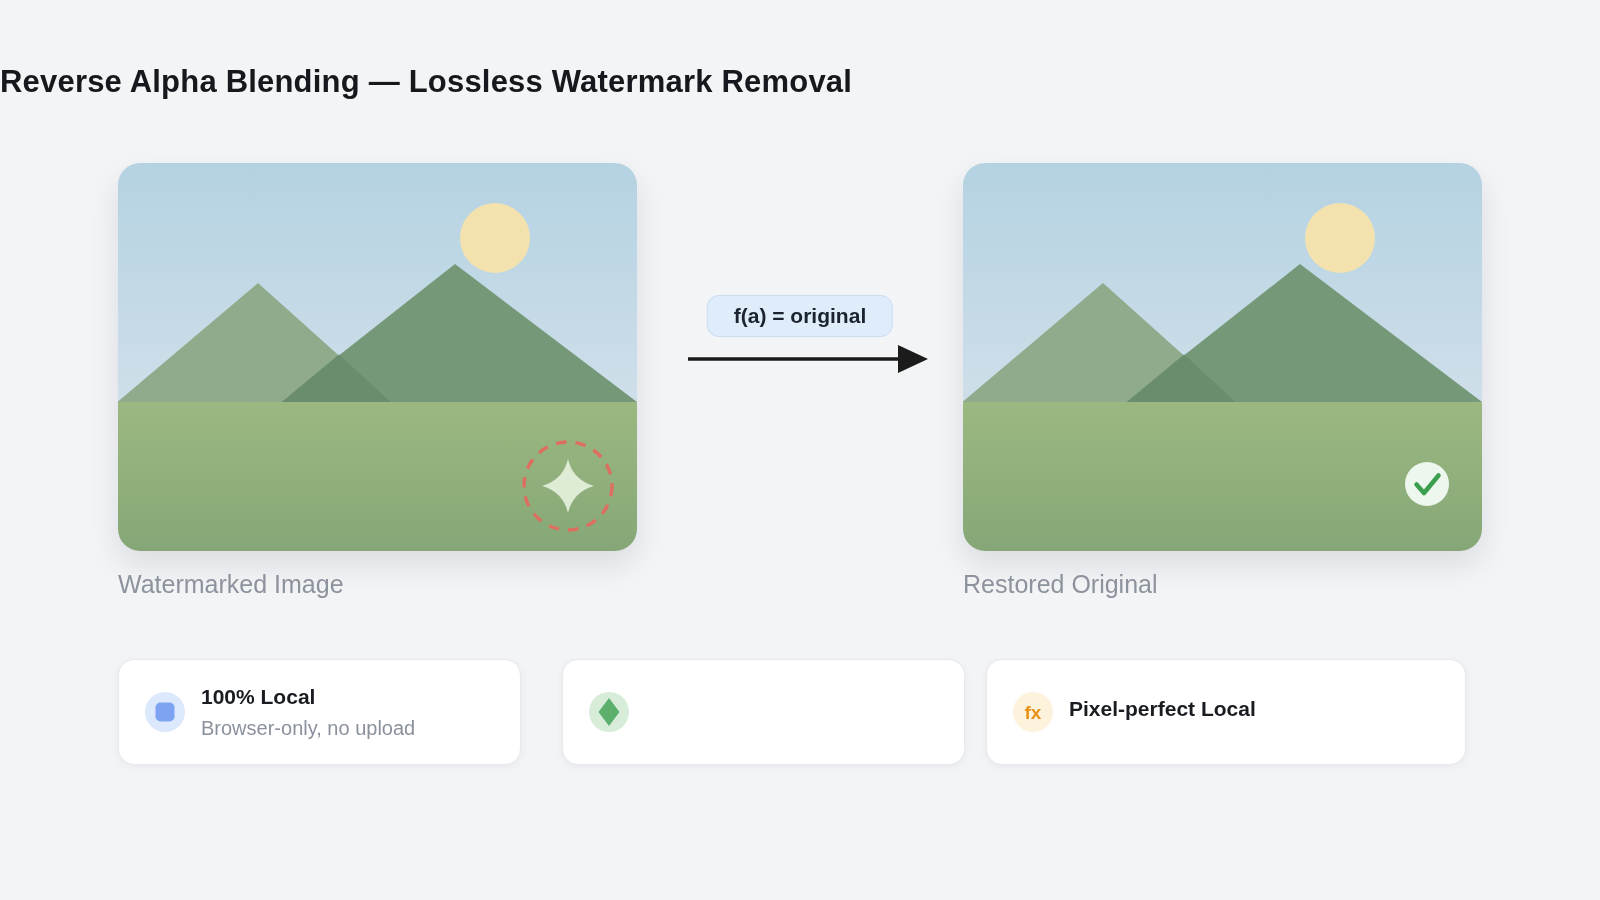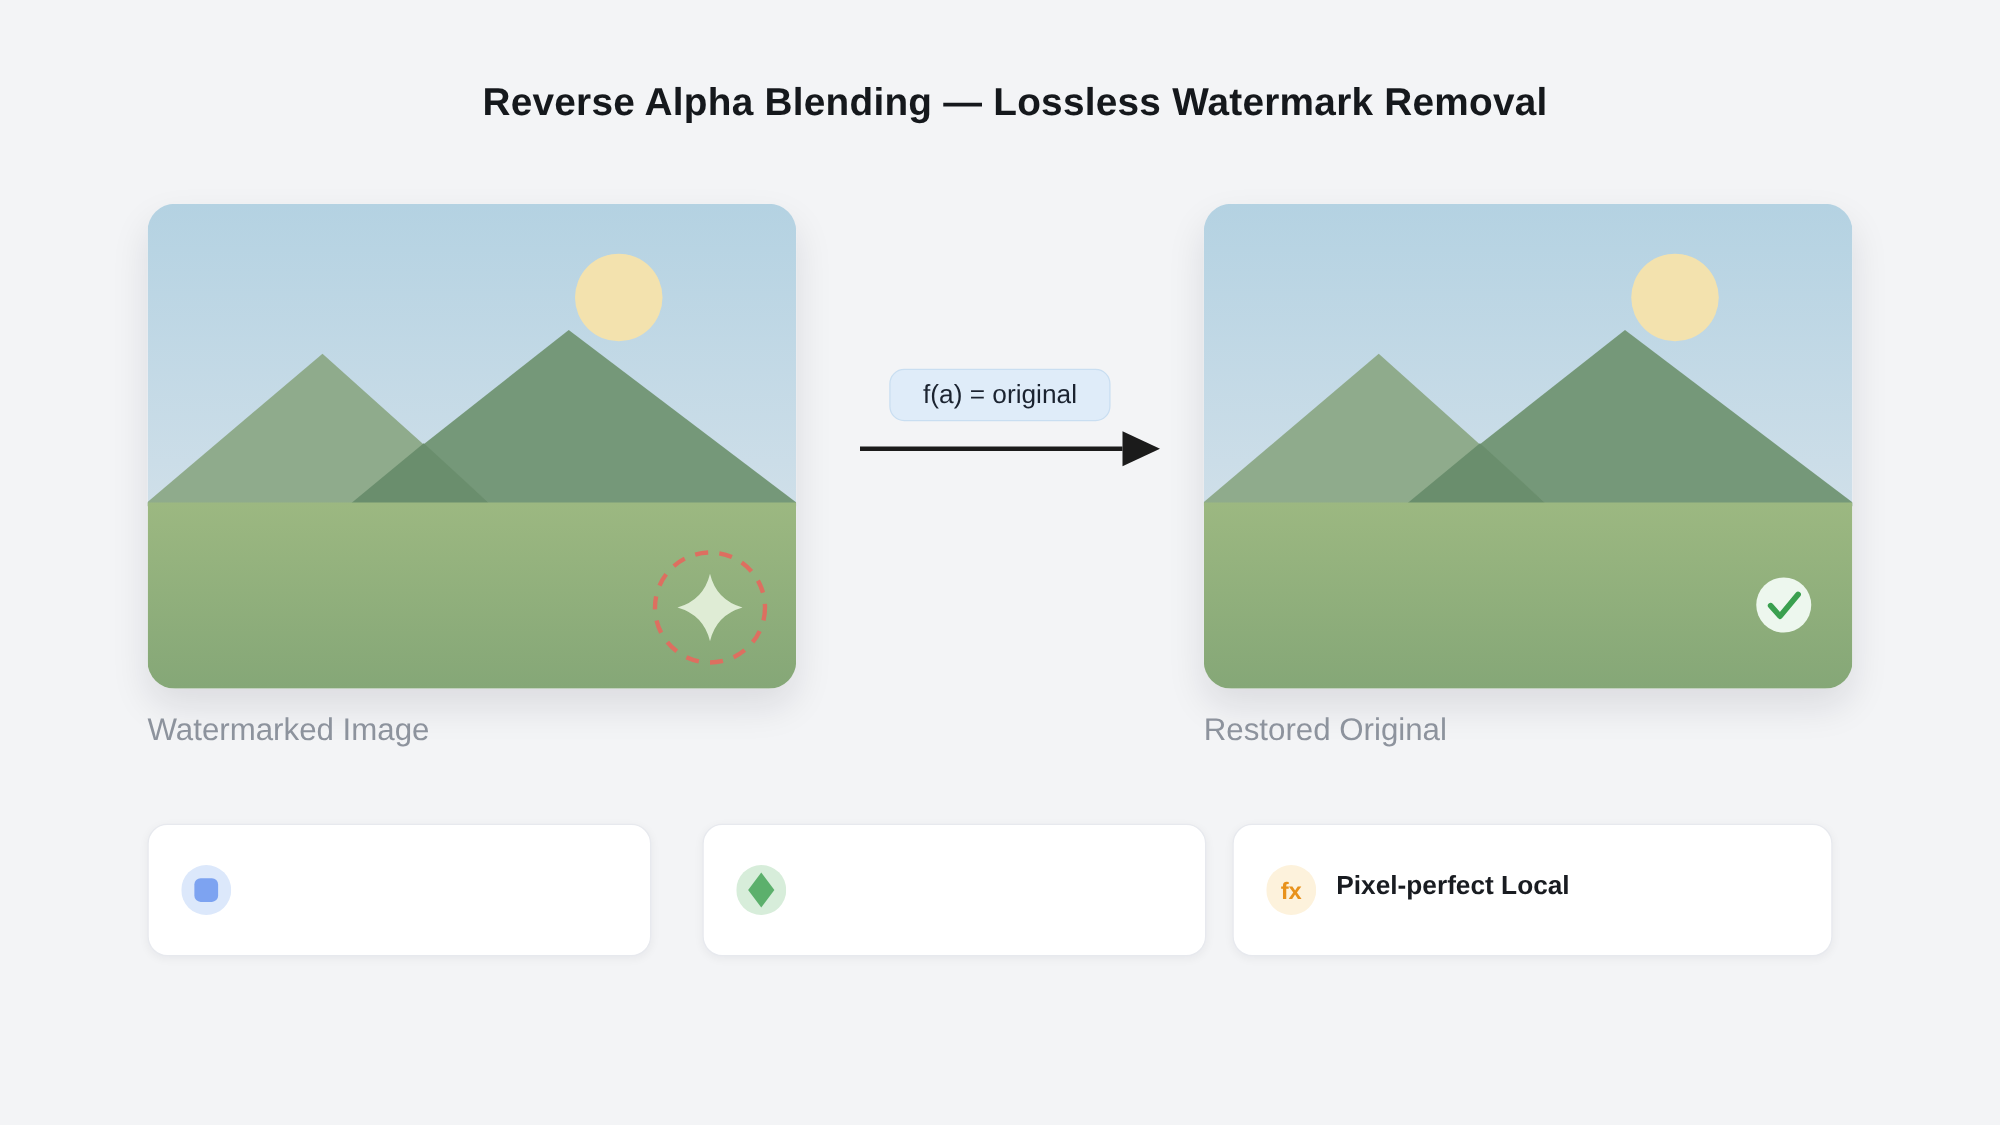--- a/index.html
+++ b/index.html
@@ -3,40 +3,40 @@
 <meta charset="utf-8">
 <style>
   html,body{margin:0;padding:0}
   body{
     width:1600px;height:900px;position:relative;overflow:hidden;
     font-family:"Liberation Sans", sans-serif;
     background:#f3f4f6;
   }
   .page-title{
     position:absolute;left:0;right:16px;top:64px;margin:0;
-    text-align:center;font-size:31px;font-weight:700;color:#15181c;letter-spacing:.2px;padding-left:40px;
+    font-size:31px;font-weight:700;color:#15181c;letter-spacing:.2px;
   }
   figure.img-card{
     position:absolute;top:163px;width:519px;height:388px;margin:0;
     border-radius:22px;overflow:hidden;
     box-shadow:0 14px 30px rgba(15,23,42,.10);
   }
   .img-card svg{display:block;width:100%;height:100%}
   .card-left{left:118px}
   .card-right{left:963px}
   .caption{
     position:absolute;top:570px;width:519px;text-align:left;
     font-size:25px;color:#8d939d;
   }
   .cap-left{left:118px}
   .cap-right{left:963px}
   .formula-pill{
     position:absolute;top:295px;left:800px;transform:translateX(-50%);
     padding:8px 26px;border-radius:12px;white-space:nowrap;
-    font-size:21px;font-weight:400;border:1.5px solid;
+    font-size:21px;font-weight:700;border:1.5px solid;
   }
   .arrow-svg{position:absolute;left:686px;top:344px}
   .feature-card{
     position:absolute;top:659px;height:106px;box-sizing:border-box;
     background:#ffffff;border:1px solid #e7e9ee;border-radius:16px;
     box-shadow:0 2px 8px rgba(15,23,42,.05);
     display:flex;align-items:center;gap:16px;padding-left:26px;
   }
   .fc1{left:118px;width:403px}
   .fc2{left:562px;width:403px}
@@ -109,20 +109,24 @@
 </figure>
 
 <div class="caption cap-left">Watermarked Image</div>
 <div class="caption cap-right">Restored Original</div>
 
 <div class="feature-card fc1">
   <svg class="icon-bubble" viewBox="0 0 40 40">
     <circle cx="20" cy="20" r="20" fill="#dce8fb"></circle>
     <rect x="10.5" y="10.5" width="19" height="19" rx="5" fill="#7da3f1"></rect>
   </svg>
+  <div class="feature-text">
+    <div class="feature-title">100% Local</div>
+    <div class="feature-sub">Browser-only, no upload</div>
+  </div>
 </div>
 
 <div class="feature-card fc2">
   <svg class="icon-bubble" viewBox="0 0 40 40">
     <circle cx="20" cy="20" r="20" fill="#d7edda"></circle>
     <polygon points="20,6 30.5,20 20,34 9.5,20" fill="#5cb06c"></polygon>
   </svg>
 </div>
 
 <div class="feature-card fc3">

